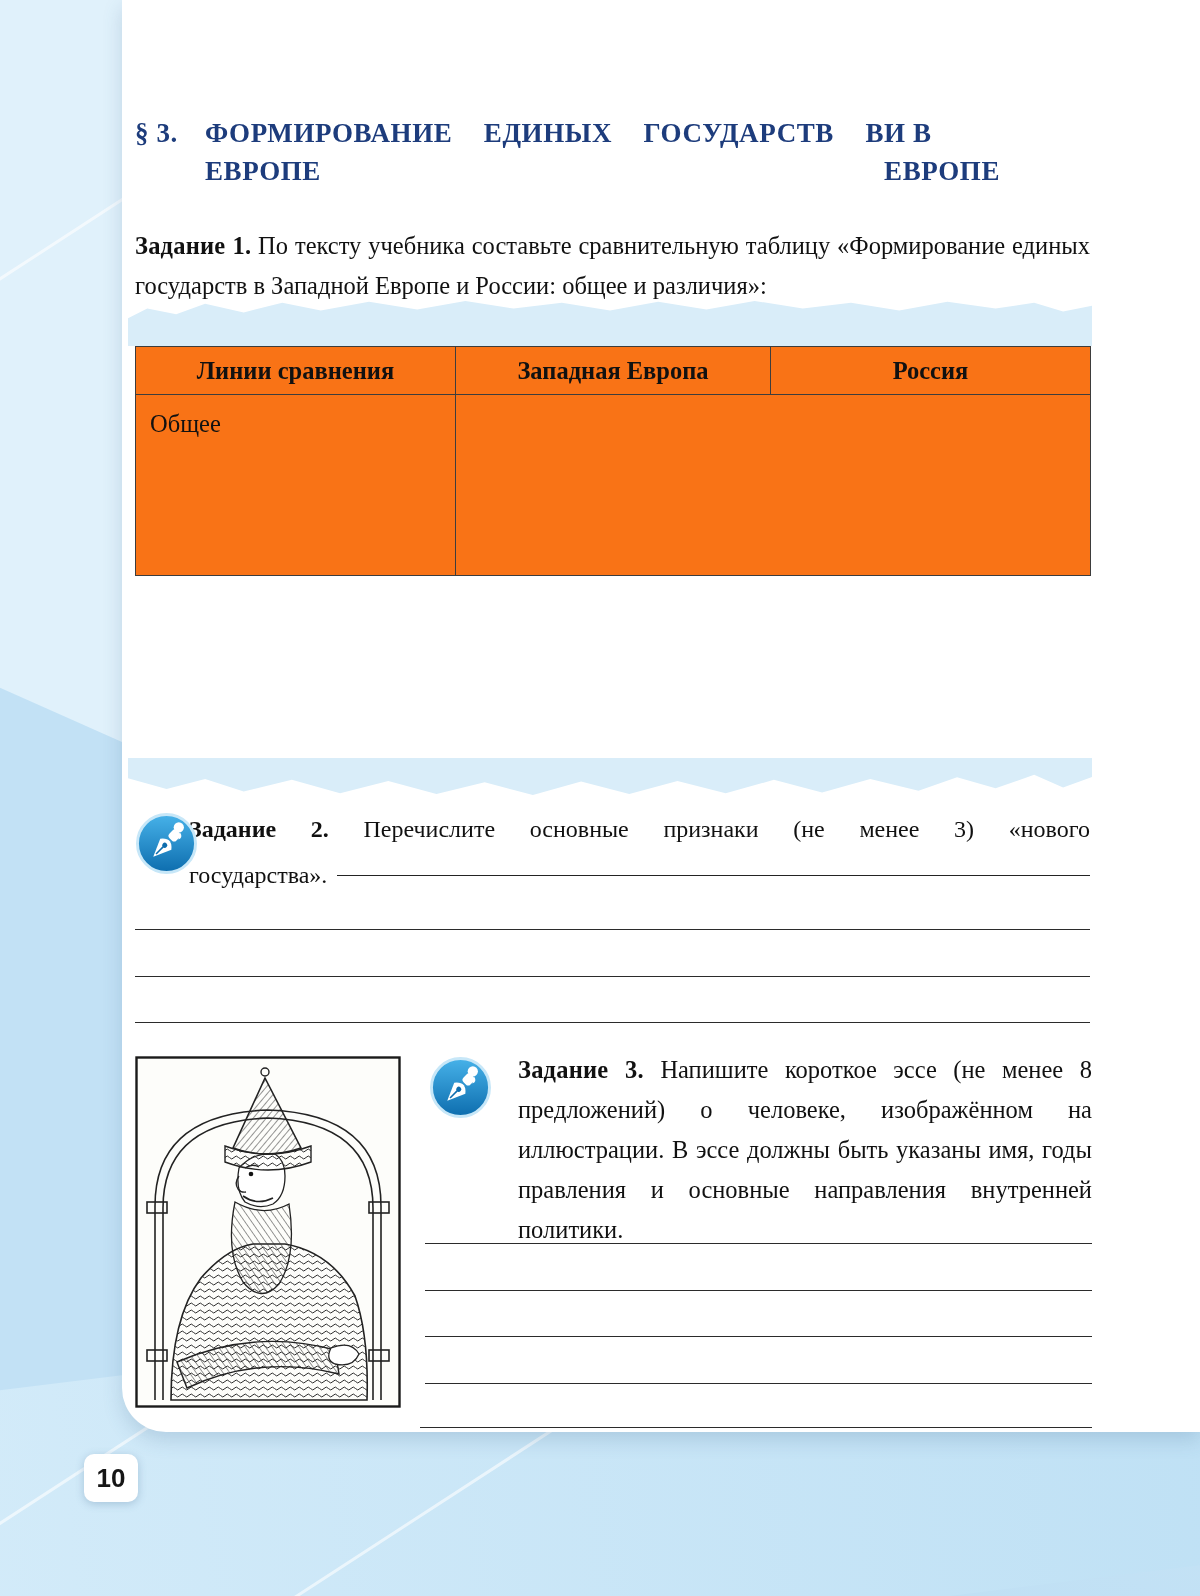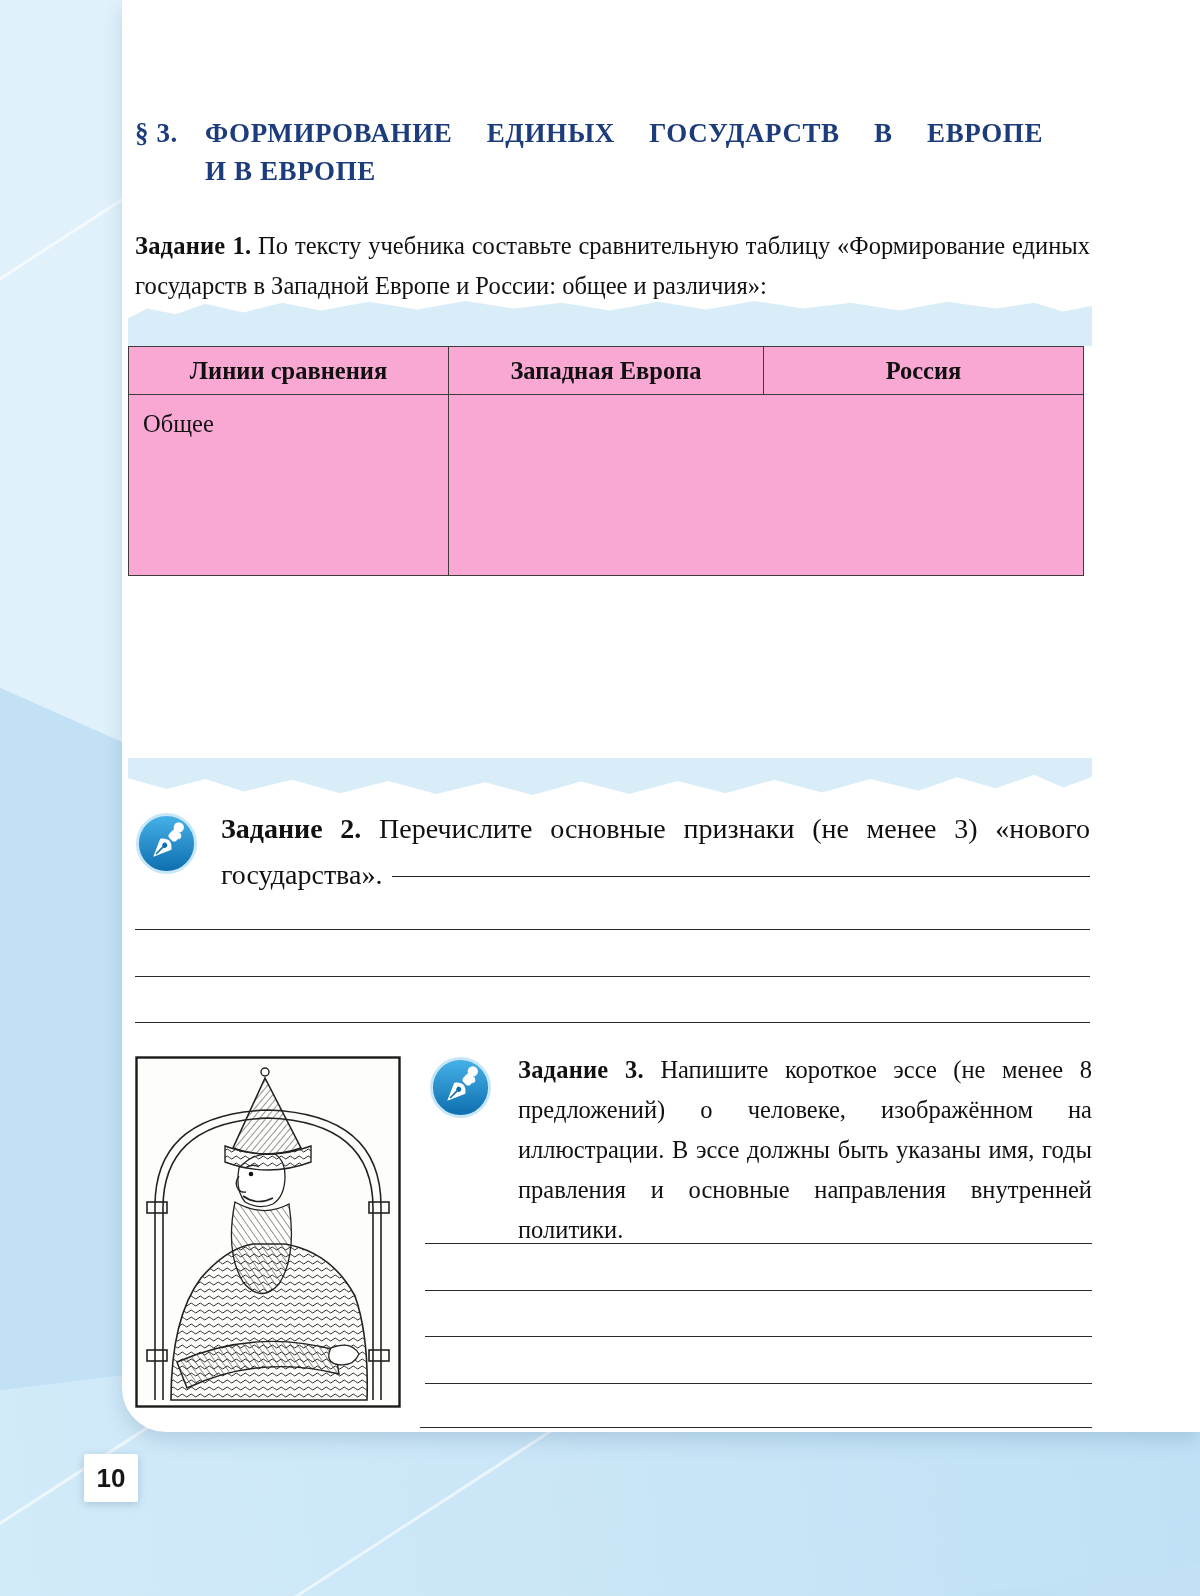--- a/index.html
+++ b/index.html
@@ -27,51 +27,51 @@
     background:#ffffff; border-bottom-left-radius:44px;
     box-shadow:0 8px 20px rgba(60,100,140,.20);
   }
 
   
   .section-title {
     position:absolute; left:13px; top:114px; width:908px; display:flex;
     color:#1d3c7c; font-weight:bold; font-size:27px; line-height:38px; letter-spacing:.6px;
   }
   .st-label { flex:0 0 70px; }
-  .st-lines { flex:1; display:flex; flex-direction:column; }
+  .st-lines { flex:1; display:flex; }
   .st-just { text-align:justify; text-align-last:justify; }
 
   
   .para { position:absolute; font-size:24.5px; line-height:40px; text-align:justify; }
   .task1-para { left:13px; top:194px; width:955px;margin-top:32px; }
   .para b { letter-spacing:.2px; }
 
   
   .strip { position:absolute; left:6px; width:964px; background:#d9edf9; z-index:1; }
   .strip-top { top:298px; height:48px;
     clip-path:polygon(0% 100%,0% 42%,2% 22%,5% 34%,8% 12%,12% 30%,16% 10%,20% 26%,25% 8%,30% 24%,35% 6%,40% 22%,45% 10%,50% 26%,55% 8%,60% 24%,65% 6%,70% 22%,75% 10%,80% 26%,85% 8%,90% 22%,94% 10%,97% 28%,100% 16%,100% 100%);
   }
   .strip-bottom { top:758px; height:42px;
     clip-path:polygon(0% 0%,100% 0%,100% 45%,97% 70%,94% 40%,90% 72%,86% 46%,82% 78%,77% 50%,72% 82%,67% 52%,62% 84%,57% 55%,52% 86%,47% 56%,42% 88%,37% 58%,32% 86%,27% 55%,22% 84%,17% 52%,12% 80%,8% 50%,4% 74%,0% 48%);
   }
 
   
   .cmp-table {
-    position:absolute; left:6px; top:346px; width:955px; z-index:2;
-    border-collapse:collapse; table-layout:fixed; background:#f9a8d4;
+    position:absolute; left:13px; top:346px; width:955px; z-index:2;
+    border-collapse:collapse; table-layout:fixed; background:#f97316;
   }
   .cmp-table th, .cmp-table td { border:1.7px solid #3d3d3d; font-size:24.5px; }
   .cmp-table th { height:48px; font-weight:bold; text-align:center; padding:4px 6px; }
   .cmp-table td { height:181px; vertical-align:top; padding:15px 14px;margin-top:34px; }
 
   
   .task2 { position:absolute; left:13px; top:806px; width:955px; }
   .task-icon { position:absolute; width:63px; height:63px; }
   .task2 .task-icon { left:0; top:6px; }
-  .task2-text { margin-left:86px; font-size:28px; line-height:46px; }
+  .task2-text { margin-left:54px; font-size:24px; line-height:46px; }
   .t2-l1 { text-align:justify; text-align-last:justify; }
   .t2-l2 { display:flex; align-items:baseline; }
   .rule-fill { flex:1; margin-left:10px; border-bottom:1.7px solid #232323; transform:translateY(-7px); }
 
   .rule { position:absolute; height:0; border-bottom:1.7px solid #2b2b2b; }
   .r2a { left:13px; top:929px;  width:955px; }
   .r2b { left:13px; top:976px;  width:955px; }
   .r2c { left:13px; top:1022px; width:955px; }
 
   .illustration {
@@ -82,21 +82,21 @@
 
   .r3a { left:303px; top:1243px; width:667px; }
   .r3b { left:303px; top:1290px; width:667px; }
   .r3c { left:303px; top:1336px; width:667px; }
   .r3d { left:303px; top:1383px; width:667px; }
   .r3e { left:298px; top:1427px; width:672px; }
 
   
   .page-num-box {
     position:absolute; left:84px; top:1454px; width:54px; height:48px;
-    background:#ffffff; border-radius:2px;
+    background:#ffffff; border-radius:10px;
     display:flex; align-items:center; justify-content:center;
     font-family:"Liberation Sans", sans-serif; font-weight:bold; font-size:26px; color:#161616;
     box-shadow:0 2px 8px rgba(70,110,150,.30);
   }
 </style>
 </head>
 <body>
 
 <div class="canvas">
 

